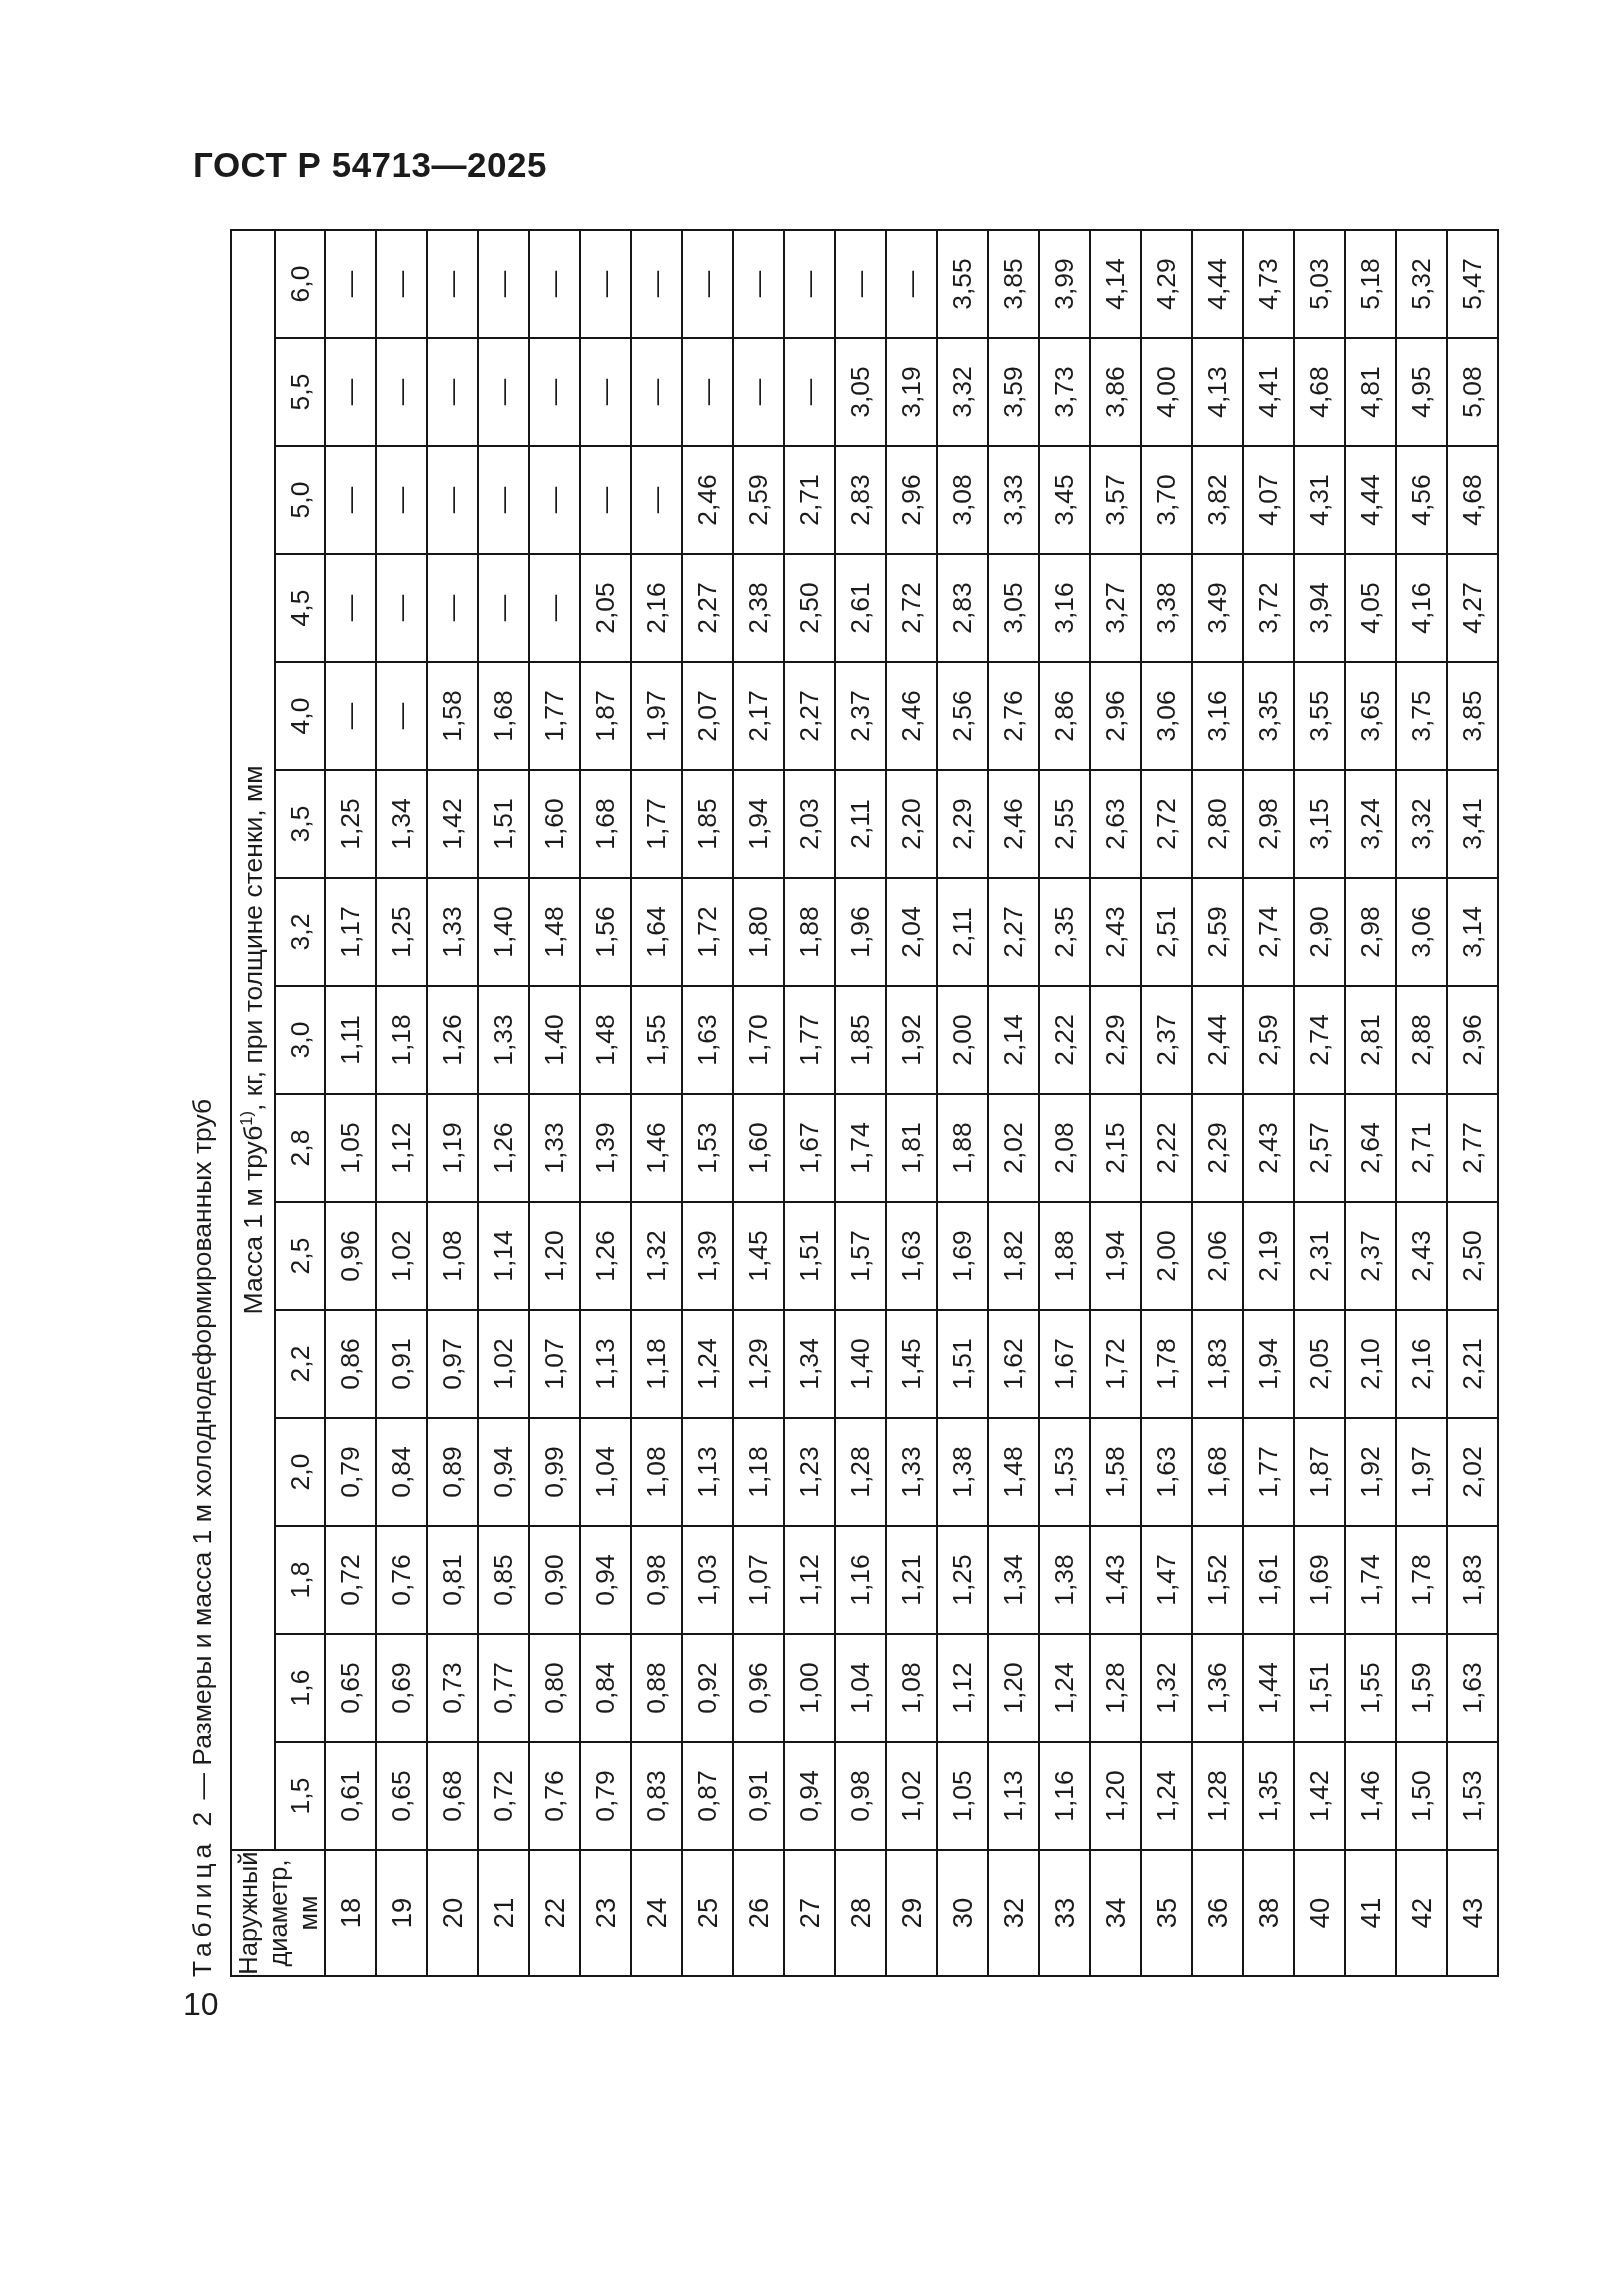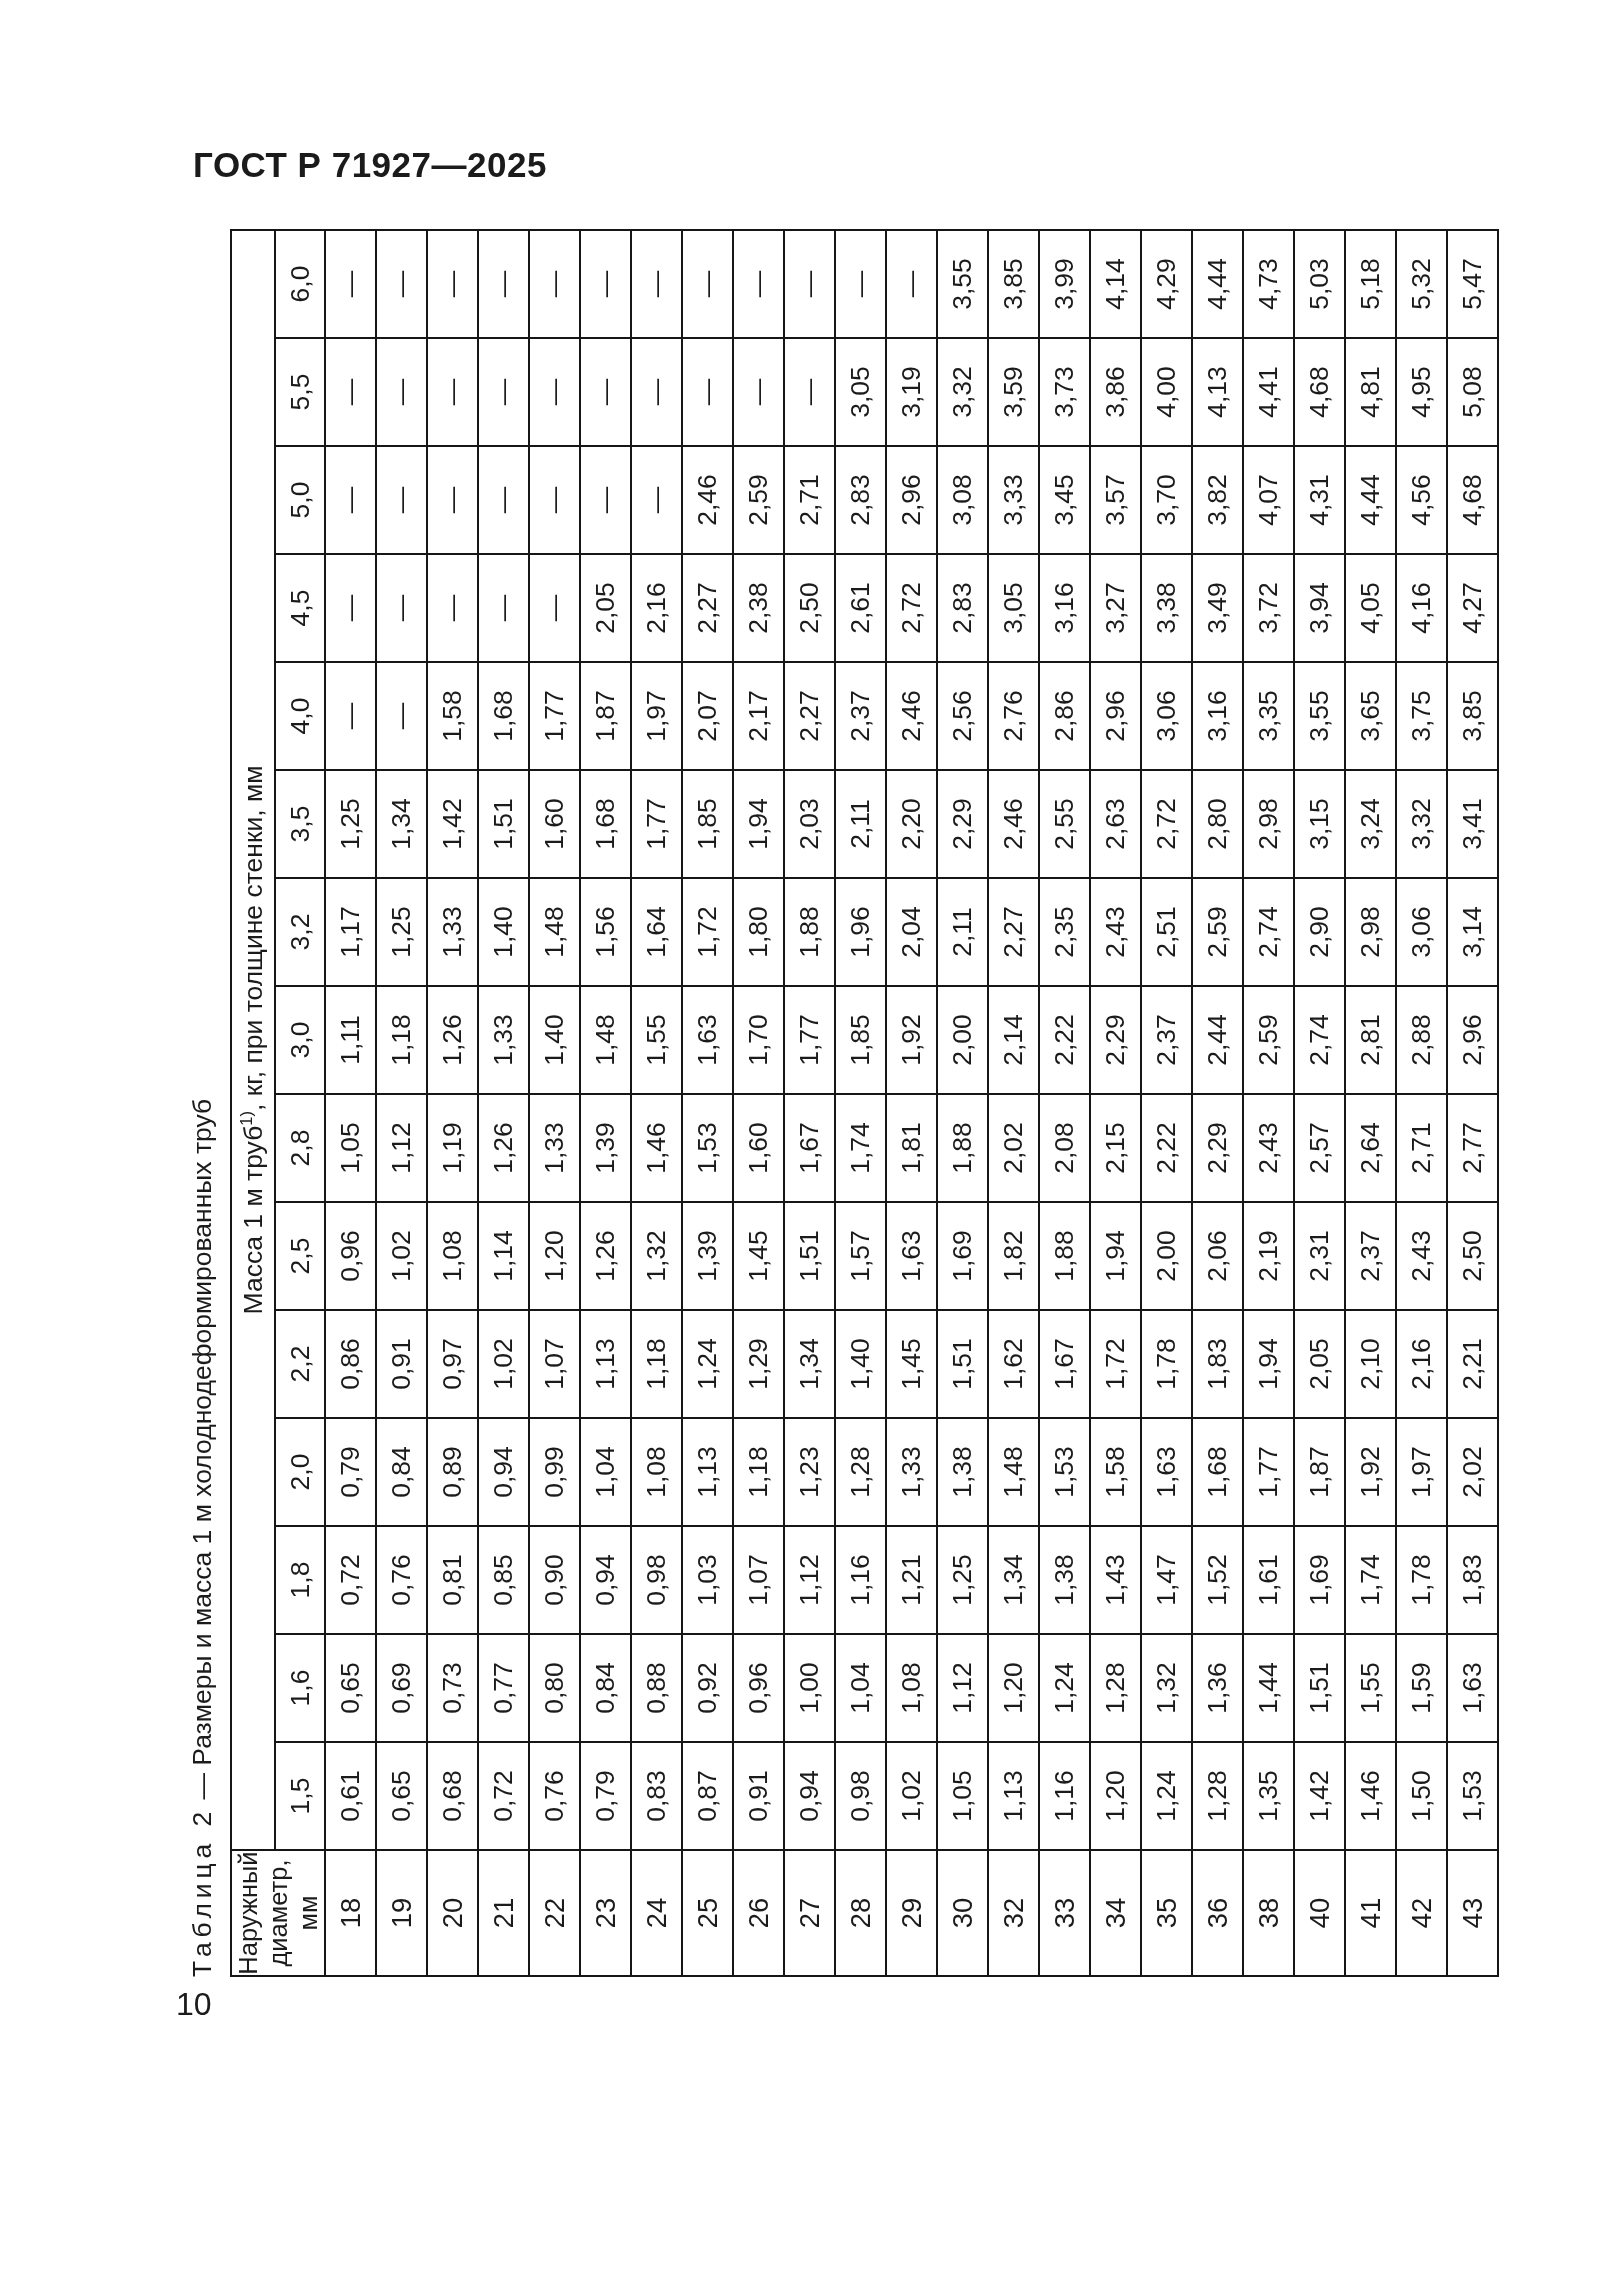--- a/index.html
+++ b/index.html
@@ -6,21 +6,21 @@
   .page{
     position:relative;width:1621px;height:2293px;background:#ffffff;
     font-family:"Liberation Sans","DejaVu Sans",sans-serif;color:#1b1b1b;
     overflow:hidden;
   }
   .doc-header{
     position:absolute;left:193px;top:145px;
     font-size:35px;font-weight:bold;letter-spacing:0.5px;white-space:nowrap;
   }
   .page-number{
-    position:absolute;left:176px;top:1986px;font-size:32px;
+    position:absolute;left:183px;top:1986px;font-size:32px;
   }
   
   .rot-wrap{position:absolute;left:186px;top:232px;width:1320px;height:1745px;}
   .rotor{
     width:1745px;height:1320px;
     transform:translate(0,1745px) rotate(-90deg);
     transform-origin:0 0;
   }
   .caption{
     height:44px;font-size:26.5px;line-height:32px;white-space:nowrap;color:#1b1b1b;
@@ -44,21 +44,21 @@
   .td-diam{font-size:27.4px;}
   .td-val{font-size:26.5px;}
   col.col-d{width:126px;}
   col.col-t{width:108px;}
 </style>
 </head>
 <body>
 
 <div class="page">
 
-  <div class="doc-header">ГОСТ Р 71927—2025</div>
+  <div class="doc-header">ГОСТ Р 54713—2025</div>
 
   <div class="rot-wrap">
     <div class="rotor">
 
       <div class="caption"><span class="cap-label">Таблица 2</span><span> — Размеры и масса 1 м холоднодеформированных труб</span></div>
 
       <table class="size-table">
         <colgroup>
             <col class="col-d">
             <col class="col-t">

